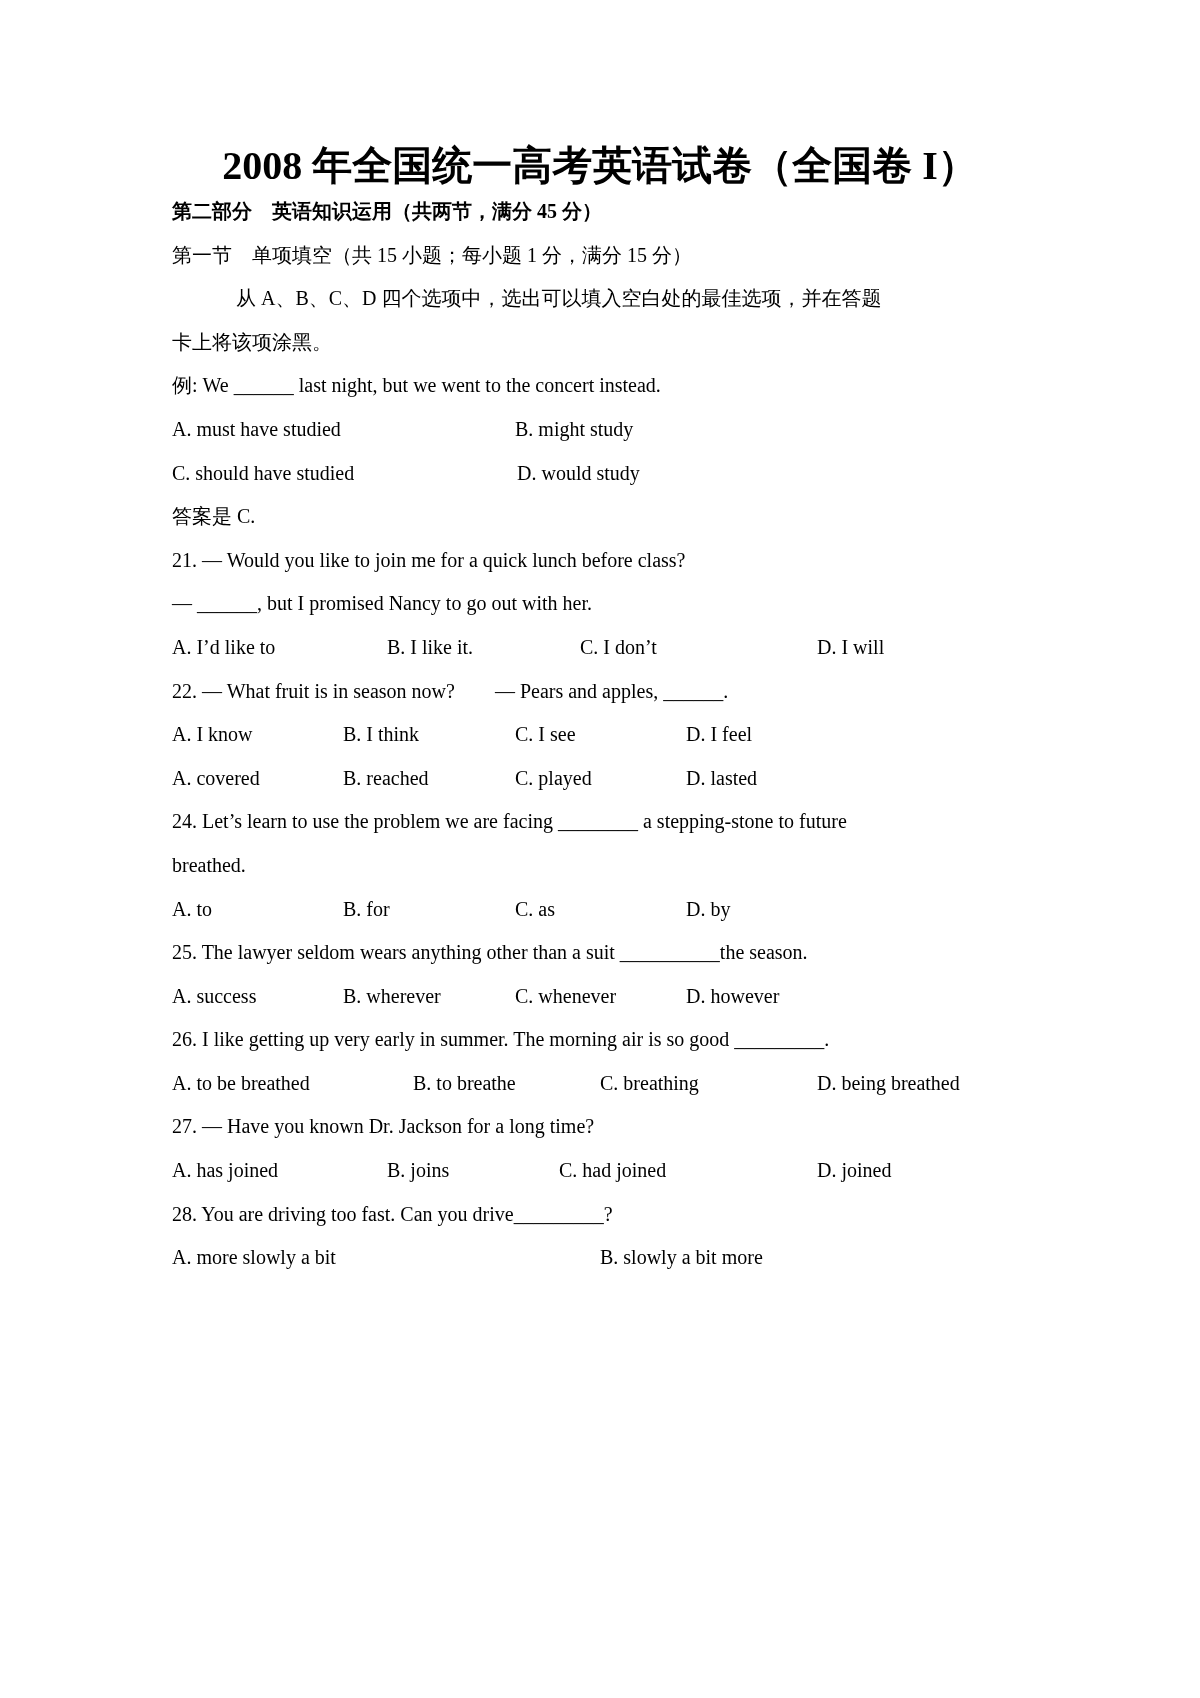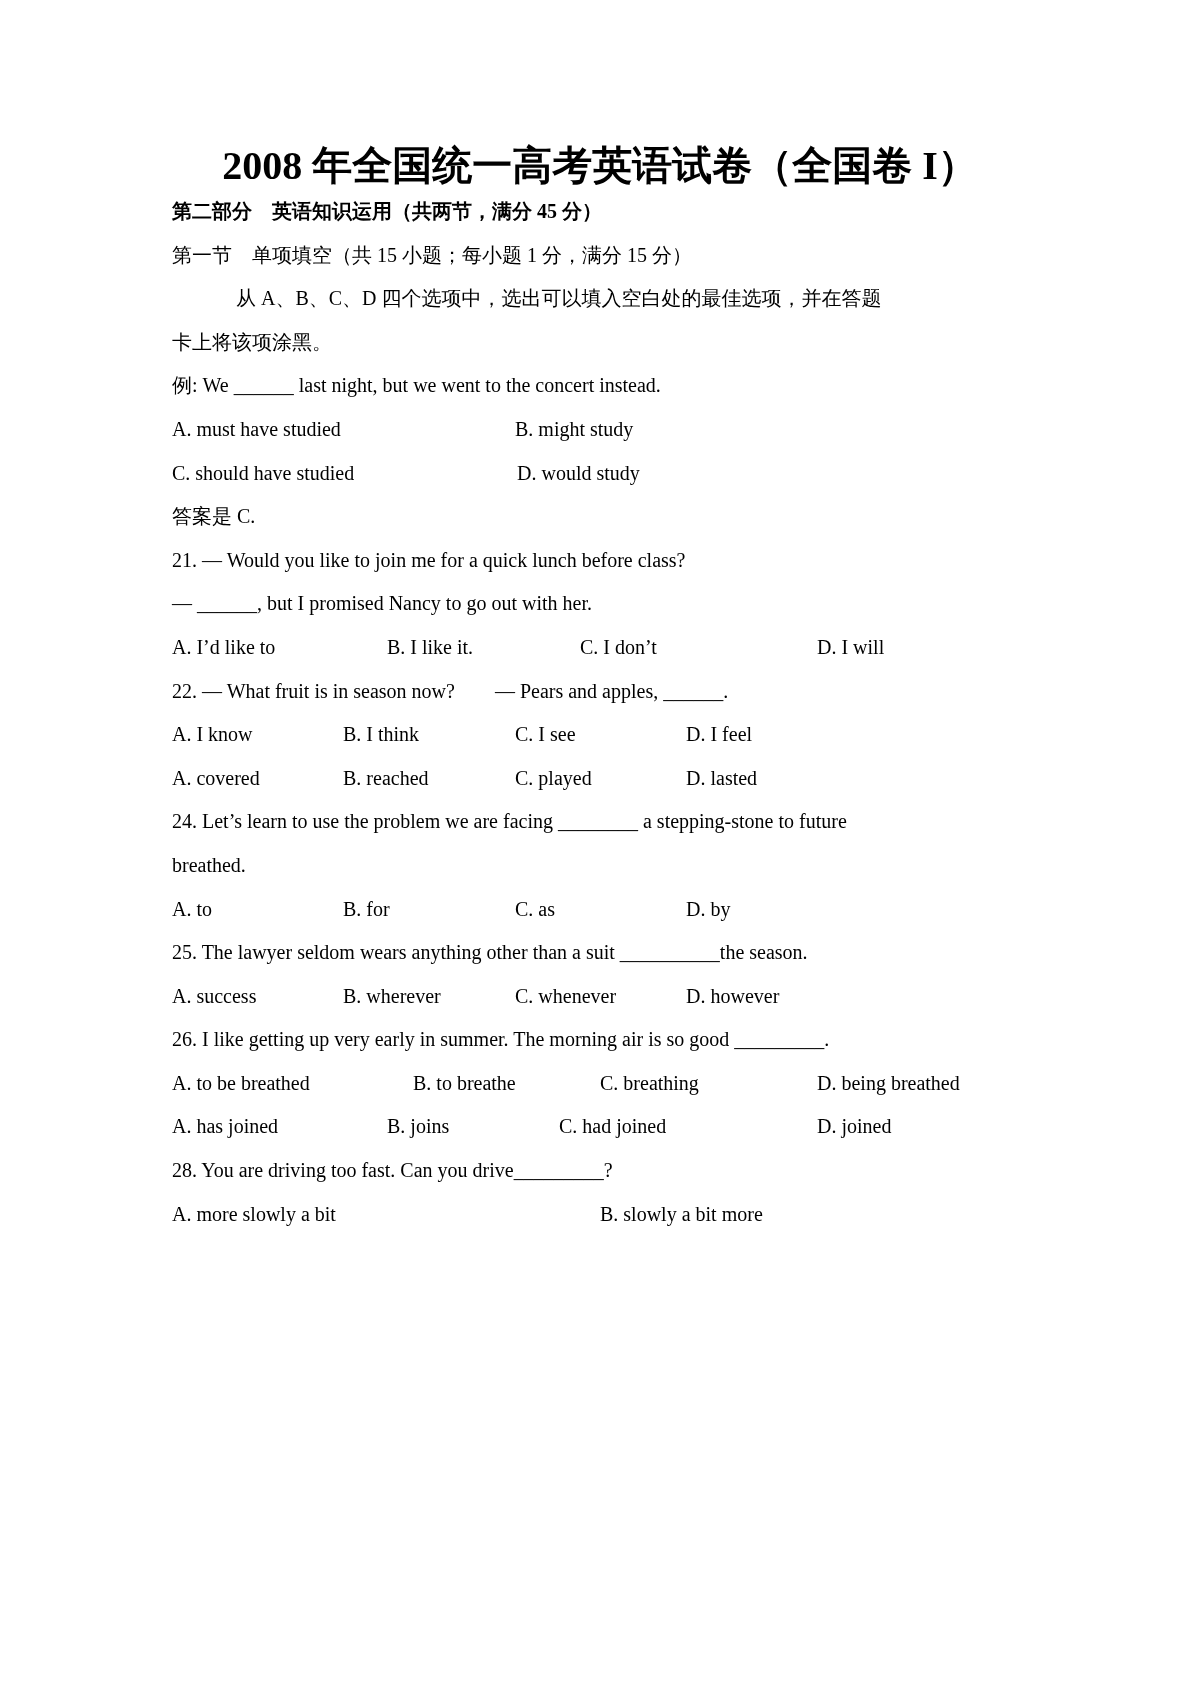--- a/index.html
+++ b/index.html
@@ -128,20 +128,21 @@
 
     <div class="line">26. I like getting up very early in summer. The morning air is so good _________.</div>
 
     <div class="line">
       <span class="opt" style="left:0">A. to be breathed</span>
       <span class="opt" style="left:241px">B. to breathe</span>
       <span class="opt" style="left:428px">C. breathing</span>
       <span class="opt" style="left:645px">D. being breathed</span>
     </div>
 
+    <div class="line">27. — Have you known Dr. Jackson for a long time?</div>
 
 
     <div class="line">
       <span class="opt" style="left:0">A. has joined</span>
       <span class="opt" style="left:215px">B. joins</span>
       <span class="opt" style="left:387px">C. had joined</span>
       <span class="opt" style="left:645px">D. joined</span>
     </div>
 
     <div class="line">28. You are driving too fast. Can you drive_________?</div>

